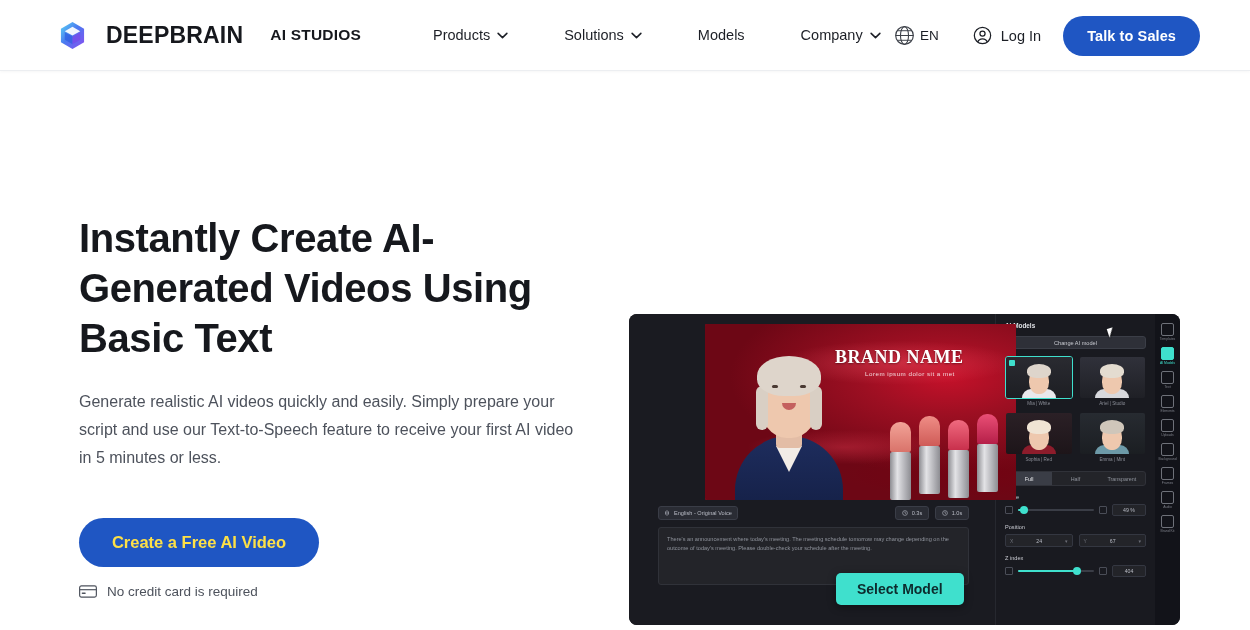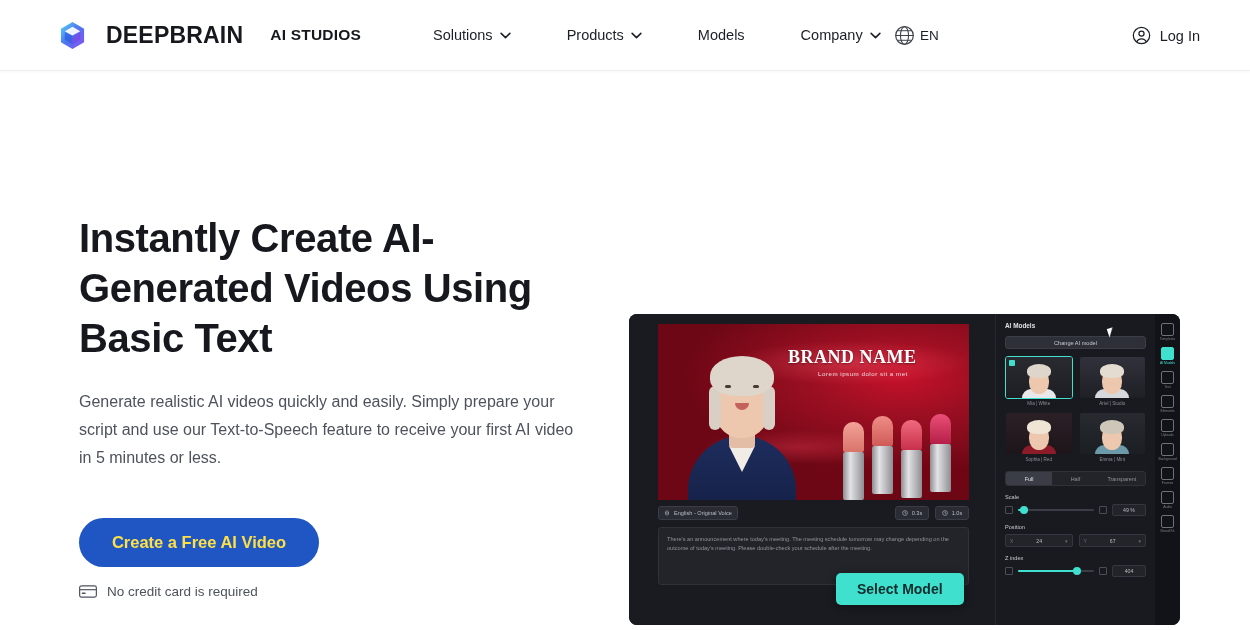--- a/index.html
+++ b/index.html
@@ -117,20 +117,21 @@
     width: 366px; height: 311px;
     background: #1a1b21;
     padding: 10px 12px 0 29px;
   }
   .stage {
     position: relative;
     width: 311px; height: 176px;
     border-radius: 2px;
     overflow: hidden;
     background: #7e0b16;
+    margin-left: 47px;
   }
   .stage-bg {
     position: absolute; inset: 0;
     background:
       radial-gradient(ellipse 70% 55% at 78% 30%, #c5112a 0%, #9c0f22 40%, #6d0715 100%),
       linear-gradient(115deg, #8c0c1c 0%, #c2132c 45%, #72081a 100%);
   }
   .stage-swirl {
     position:absolute; inset:0;
     background:
@@ -353,27 +354,27 @@
       <polygon points="14,6 22,10.5 14,15 6,10.5" fill="#ffffff" opacity="0.92"></polygon>
       <polygon points="6,11.5 14,16 14,24 6,19.5" fill="#2f5fe0" opacity="0.75"></polygon>
       <polygon points="22,11.5 22,19.5 14,24 14,16" fill="#7b45e8" opacity="0.7"></polygon>
     </svg>
     <span class="brand-name">DEEPBRAIN</span>
     <span class="brand-sub">AI STUDIOS</span>
   </div>
 
   <nav class="nav">
     <div class="nav-item">
-      <span>Solutions</span>
+      <span>Products</span>
       <svg class="chev" viewBox="0 0 12 8">
           <path d="M1 1.6 L6 6.4 L11 1.6" stroke="#1c1f26" stroke-width="1.8" fill="none" stroke-linecap="round" stroke-linejoin="round"></path>
         </svg>
     </div>
     <div class="nav-item">
-      <span>Products</span>
+      <span>Solutions</span>
       <svg class="chev" viewBox="0 0 12 8">
           <path d="M1 1.6 L6 6.4 L11 1.6" stroke="#1c1f26" stroke-width="1.8" fill="none" stroke-linecap="round" stroke-linejoin="round"></path>
         </svg>
     </div>
     <div class="nav-item">
       <span>Models</span>
     </div>
     <div class="nav-item">
       <span>Company</span>
       <svg class="chev" viewBox="0 0 12 8">
@@ -395,20 +396,21 @@
 
   <div class="right-zone">
     <div class="login">
       <svg class="avatar-icon" viewBox="0 0 20 20">
         <circle cx="10" cy="10" r="8.6" fill="none" stroke="#1c1f26" stroke-width="1.3"></circle>
         <circle cx="10" cy="8" r="2.7" fill="none" stroke="#1c1f26" stroke-width="1.3"></circle>
         <path d="M4.8 17 A5.6 5.6 0 0 1 15.2 17" fill="none" stroke="#1c1f26" stroke-width="1.3"></path>
       </svg>
       <span>Log In</span>
     </div>
+    <button class="cta-sales">Talk to Sales</button>
   </div>
 </div>
 
 <div class="hero">
 
   <div class="hero-left">
     <h1 class="hero-title">Instantly Create AI-Generated Videos Using Basic Text</h1>
     <p class="hero-sub">Generate realistic AI videos quickly and easily. Simply prepare your script and use our Text-to-Speech feature to receive your first AI video in 5 minutes or less.</p>
     <button class="cta-free">Create a Free AI Video</button>
     <div class="nocard">

